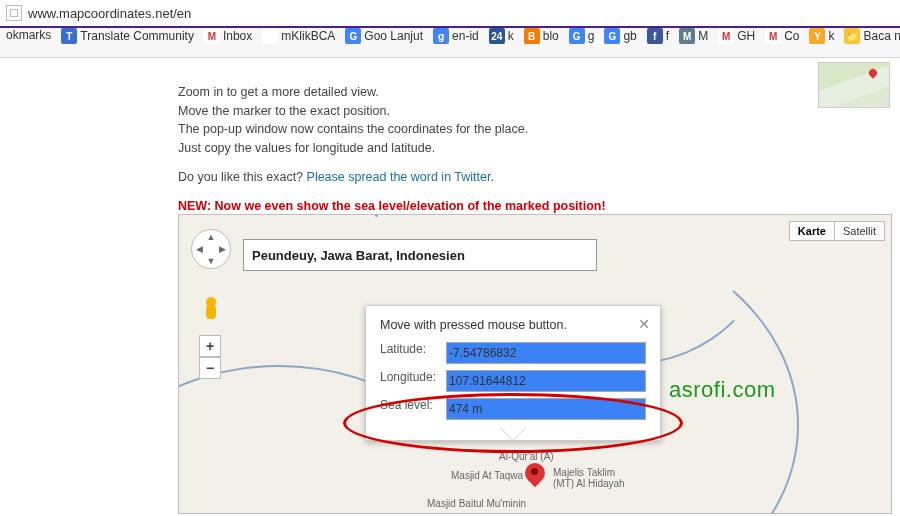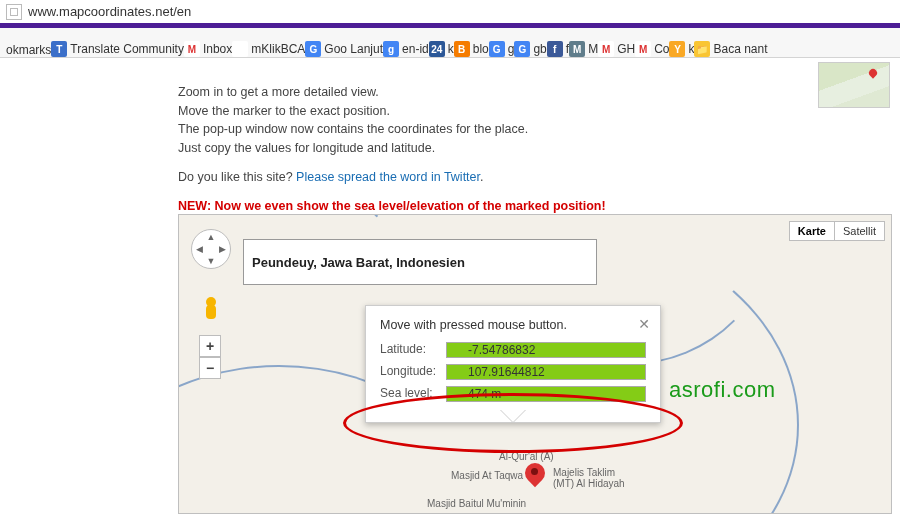--- a/index.html
+++ b/index.html
@@ -1,21 +1,21 @@
 <!DOCTYPE html>
 <html><head>
 <meta charset="utf-8">
 <style>
 *{box-sizing:border-box;margin:0;padding:0;font-family:Arial,Helvetica,sans-serif}
 body{background:#fff;width:900px;height:516px;overflow:hidden;position:relative}
-.addrbar{height:28px;border-bottom:5px solid #4c1d95;display:flex;align-items:center;padding:0 6px;background:#fff}
+.addrbar{height:28px;border-bottom:2px solid #4c1d95;display:flex;align-items:center;padding:0 6px;background:#fff}
 .addr-icon{width:16px;height:16px;border:1px solid #bbb;margin-right:6px;position:relative}
 .addr-icon::after{content:"";position:absolute;inset:3px;border:1px solid #bbb}
 .url{font-size:13px;color:#333}
-.bmbar{height:30px;border-bottom:1px solid #d4d4d4;display:flex;align-items:flex-end;padding:0 6px;background:#f7f7f7;font-size:12px;color:#333;overflow:hidden;white-space:nowrap}
+.bmbar{height:30px;border-bottom:1px solid #d4d4d4;display:flex;align-items:flex-start;padding:0 6px;gap:10px;background:#f7f7f7;font-size:12px;color:#333;overflow:hidden;white-space:nowrap}
 .bm{display:flex;align-items:center;gap:3px}
 .bico{width:16px;height:16px;display:inline-flex;align-items:center;justify-content:center;font-size:10px;font-weight:bold;color:#fff;border-radius:2px}
 .content{padding:6px 0 0 178px;font-size:12.5px;line-height:1.5;color:#444}
 .content b{color:#333}
 .twline{margin-top:10px}
 .twline a{color:#1a6db3;text-decoration:none}
 .newline{margin-top:10px;color:#d40000;font-weight:bold}
 .thumb{position:absolute;right:10px;top:62px;width:72px;height:46px;border:1px solid #ccc;background:linear-gradient(160deg,#d9e6c7 0 40%,#e7efe0 40% 70%,#dfe9d3 70%)}
 .thumb::after{content:"";position:absolute;right:12px;top:6px;width:8px;height:8px;background:#d33;border-radius:50% 50% 50% 0;transform:rotate(-45deg)}
 .mapwrap{position:absolute;left:178px;top:214px;width:714px;height:300px;border:1px solid #bfbfbf;background:#f3f0e9;overflow:hidden}
@@ -24,30 +24,30 @@
 .r2{left:120px;top:10px;width:500px;height:400px;border-width:2px;border-color:transparent #8aa6c9 transparent transparent}
 .r3{left:300px;top:-150px;width:300px;height:300px;border-color:transparent transparent #8aa6c9 transparent}
 .r4{left:-100px;top:150px;width:400px;height:300px;border-color:#8aa6c9 transparent transparent transparent}
 .pan{position:absolute;left:12px;top:14px;width:40px;height:40px;border:1px solid #bdbdbd;border-radius:50%;background:#fff;display:flex;align-items:center;justify-content:center;color:#666;font-size:9px}
 .pan span{position:absolute}
 .peg{position:absolute;left:25px;top:82px;width:14px;height:26px}
 .peg::before{content:"";position:absolute;left:2px;top:0;width:10px;height:10px;background:#f7b500;border-radius:50%}
 .peg::after{content:"";position:absolute;left:2px;top:8px;width:10px;height:14px;background:#f7b500;border-radius:4px}
 .zoom{position:absolute;left:20px;width:22px;height:22px;border:1px solid #bdbdbd;background:#fff;display:flex;align-items:center;justify-content:center;font-size:14px;color:#444;font-weight:bold}
 .zin{top:120px}.zout{top:142px}
-.search{position:absolute;left:64px;top:24px;width:354px;height:46px;border:1px solid #999;background:#fff;padding:0 8px;display:flex;align-items:center;font-size:13px;font-weight:bold;color:#222}
+.search{position:absolute;left:64px;top:24px;width:354px;height:32px;border:1px solid #999;background:#fff;padding:0 8px;display:flex;align-items:center;font-size:13px;font-weight:bold;color:#222}
 .maptype{position:absolute;right:6px;top:6px;display:flex;border:1px solid #bdbdbd;background:#fff;font-size:11px;color:#333}
 .maptype span{padding:3px 8px}
 .maptype span:first-child{border-right:1px solid #bdbdbd;font-weight:bold;color:#000}
 .popup{position:absolute;left:186px;top:90px;width:296px;background:#fff;border:1px solid #ccc;box-shadow:0 2px 6px rgba(0,0,0,.25);padding:12px 14px 14px;font-size:12px;color:#333}
 .popup .ptitle{font-weight:normal;margin-bottom:10px;font-size:12.5px}
 .popup .pclose{position:absolute;right:10px;top:10px;color:#888;font-size:14px;cursor:pointer}
 .prow{display:flex;align-items:flex-start;margin-bottom:6px}
 .prow label{width:66px;color:#555}
-.prow input{flex:1;height:16px;border:1px solid #aaa;padding:0 21px;font-size:12px;color:#333;background:#84cc16}
+.prow input{flex:1;height:22px;border:1px solid #aaa;padding:0 2px;font-size:12px;color:#333;background:#3b82f6}
 .tail{position:absolute;left:50%;bottom:-12px;margin-left:-12px;width:0;height:0;border:12px solid transparent;border-top-color:#fff}
 .tailb{position:absolute;left:50%;bottom:-14px;margin-left:-13px;width:0;height:0;border:13px solid transparent;border-top-color:#ccc}
 .marker{position:absolute;left:346px;top:248px;width:20px;height:28px}
 .marker::before{content:"";position:absolute;width:20px;height:20px;background:#d33;border-radius:50% 50% 50% 0;transform:rotate(-45deg)}
 .marker::after{content:"";position:absolute;left:6px;top:5px;width:7px;height:7px;background:#7a1010;border-radius:50%}
 .poi{position:absolute;font-size:10px;color:#666}
 .ellipse{position:absolute;left:164px;top:178px;width:340px;height:60px;border:3px solid #d40000;border-radius:50%;pointer-events:none}
 .wm{position:absolute;left:490px;top:162px;font-size:22px;font-weight:normal;color:#1a9b1a;letter-spacing:.5px;pointer-events:none}
 </style>
 </head>
@@ -122,21 +122,21 @@
     </span>
   </div>
 
 <div class="content">
   <br>
   <span>Zoom in to get a more detailed view.</span><br>
   <span>Move the marker to the exact position.</span><br>
   <span>The pop-up window now contains the coordinates for the place.</span><br>
   <span>Just copy the values for longitude and latitude.</span>
   <div class="twline">
-    <span>Do you like this site? </span><a href="#">Please spread the word in Twitter</a><span>.</span>
+    <span>Do you like this exact? </span><a href="#">Please spread the word in Twitter</a><span>.</span>
   </div>
   <div class="newline">NEW: Now we even show the sea level/elevation of the marked position!</div>
 </div>
 
 <div class="thumb"></div>
 
 <div class="mapwrap">
   <div class="road r1"></div>
   <div class="road r2"></div>
   <div class="road r3"></div>

